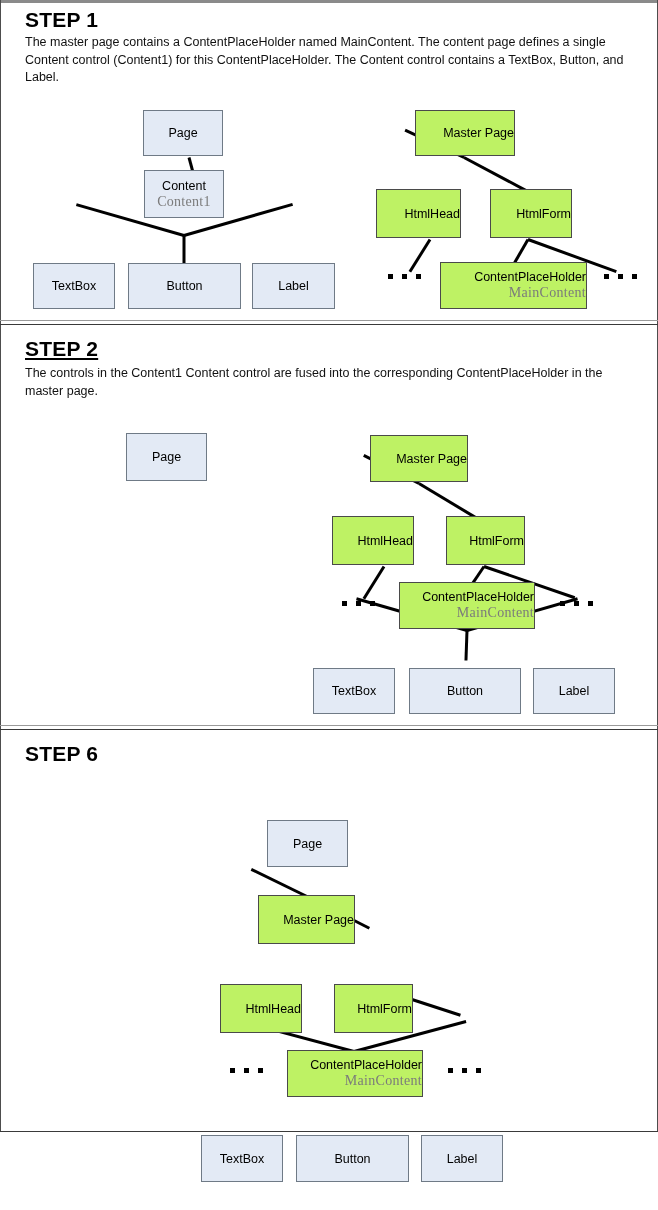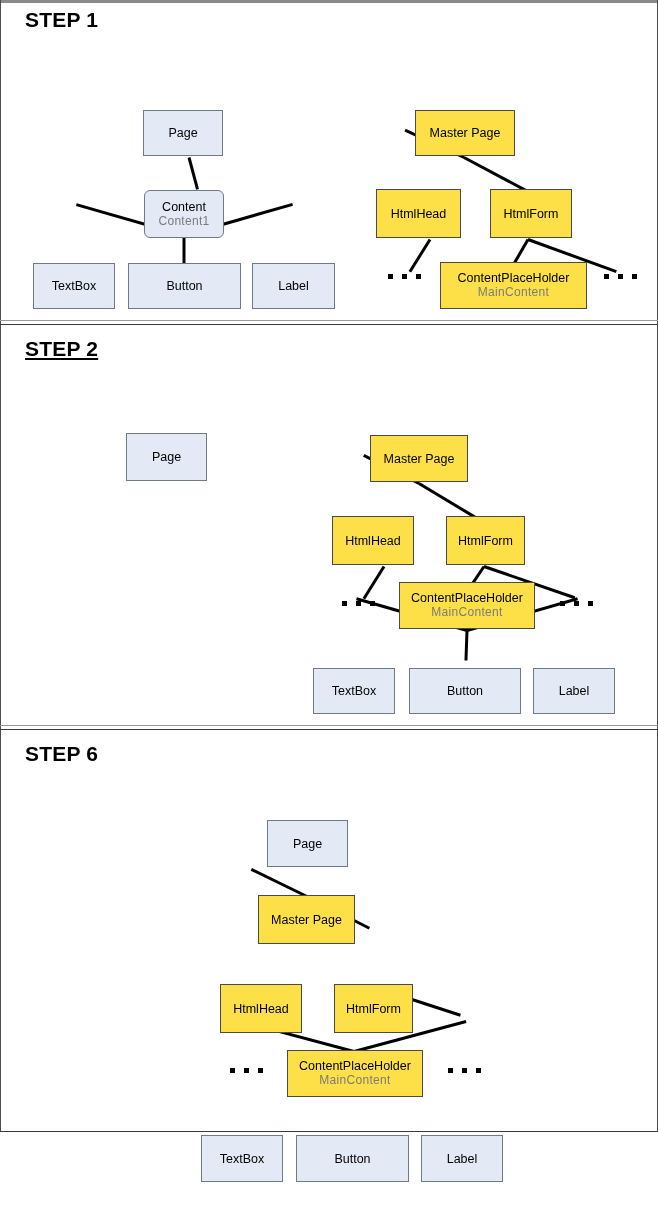--- a/index.html
+++ b/index.html
@@ -47,31 +47,31 @@
     border:1px solid #555d66;
     display:flex;
     flex-direction:column;
     align-items:center;
     justify-content:center;
     text-align:center;
     z-index:5;
     line-height:1.12;
   }
   .node.blue{background:#e3eaf5;border-color:#6f7a86;}
-  .node.orange{background:#fde047;border-color:#4a4a4a;}
+  .node.orange{background:#bef264;border-color:#4a4a4a;align-items:flex-end;}
   .node .main{
     font-size:12.5px;
     color:#000;
     font-family:"Liberation Sans", sans-serif;
     white-space:nowrap;
   }
   .node .sub{
-    font-size:12px;
+    font-size:14px;
     color:#7b7b7b;
-    font-family:Liberation Sans, sans-serif;
+    font-family:Liberation Serif, serif;
     white-space:nowrap;
     letter-spacing:0.3px;
     margin-top:1px;
   }
   
   .edge{
     position:absolute;
     height:3px;
     background:#000;
     transform-origin:0 50%;
@@ -90,37 +90,38 @@
 <body>
 
 <div id="page">
 
   <div class="frame-top"></div>
   <div class="frame-left"></div>
   <div class="frame-right"></div>
 
   <div class="section" style="top:0;height:322px;">
     <div class="step-title" style="left:25px;top:8px;">STEP 1</div>
+    <div class="step-desc" style="left:25px;top:34px;width:600px;">The master page contains a ContentPlaceHolder named MainContent. The content page defines a single Content control (Content1) for this ContentPlaceHolder. The Content control contains a TextBox, Button, and Label.</div>
 
     <div class="edge" style="left:189px;top:156px;width:33px;transform:rotate(75deg);"></div>
     <div class="edge" style="left:184px;top:234px;width:112px;transform:rotate(196deg);"></div>
     <div class="edge" style="left:184px;top:234px;width:30px;transform:rotate(90deg);"></div>
     <div class="edge" style="left:184px;top:234px;width:113px;transform:rotate(-16deg);"></div>
 
     <div class="edge" style="left:464px;top:156px;width:65px;transform:rotate(205deg);"></div>
     <div class="edge" style="left:464px;top:156px;width:72px;transform:rotate(28deg);"></div>
     <div class="edge" style="left:430px;top:238px;width:38px;transform:rotate(122deg);"></div>
     <div class="edge" style="left:528px;top:238px;width:32px;transform:rotate(120deg);"></div>
     <div class="edge" style="left:528px;top:238px;width:94px;transform:rotate(20deg);"></div>
 
     <div class="node blue" style="left:143px;top:110px;width:80px;height:46px;">
       <span class="main">Page</span>
     </div>
 
-    <div class="node blue" style="left:144px;top:190px;width:80px;height:48px;border-radius:6px;">
+    <div class="node blue" style="left:144px;top:170px;width:80px;height:48px;">
       <span class="main">Content</span>
       <span class="sub">Content1</span>
     </div>
 
     <div class="node blue" style="left:33px;top:263px;width:82px;height:46px;">
       <span class="main">TextBox</span>
     </div>
     <div class="node blue" style="left:128px;top:263px;width:113px;height:46px;">
       <span class="main">Button</span>
     </div>
@@ -152,20 +153,21 @@
         <i></i>
         <i></i>
     </div>
   </div>
 
   <div class="divider2" style="top:320px;"></div>
   <div class="divider" style="top:324px;"></div>
 
   <div class="section" style="top:325px;height:402px;">
     <div class="step-title" style="left:25px;top:12px;text-decoration:underline;">STEP 2</div>
+    <div class="step-desc" style="left:25px;top:40px;width:610px;">The controls in the Content1 Content control are fused into the corresponding ContentPlaceHolder in the master page.</div>
 
     <div class="edge" style="left:419px;top:157px;width:62px;transform:rotate(207deg);"></div>
     <div class="edge" style="left:419px;top:157px;width:74px;transform:rotate(31deg);"></div>
     <div class="edge" style="left:384px;top:240px;width:38px;transform:rotate(122deg);"></div>
     <div class="edge" style="left:484px;top:240px;width:34px;transform:rotate(124deg);"></div>
     <div class="edge" style="left:484px;top:240px;width:96px;transform:rotate(19deg);"></div>
 
     <div class="edge" style="left:467px;top:304px;width:115px;transform:rotate(196deg);"></div>
     <div class="edge" style="left:467px;top:304px;width:30px;transform:rotate(92deg);"></div>
     <div class="edge" style="left:467px;top:304px;width:115px;transform:rotate(-16deg);"></div>

